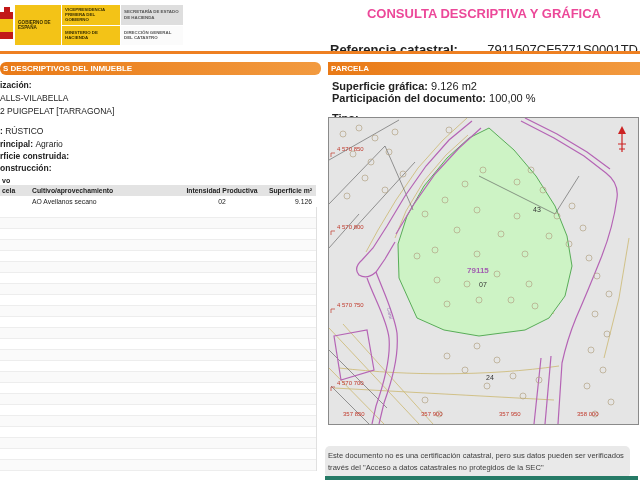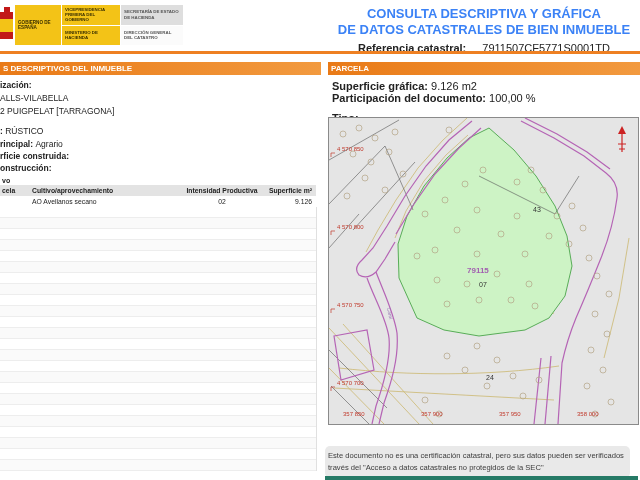--- a/index.html
+++ b/index.html
@@ -16,30 +16,30 @@
   .split{display:flex;flex-direction:column;margin-left:1px;}
   .split .cell{flex:1;display:flex;align-items:center;padding:0 3px;font-weight:bold;
                font-size:4.4px;line-height:1.2;}
   .split .top{border-bottom:1px solid #fff;}
   .ysplit .cell{background:#f3c317;color:#3a3000;width:52px;}
   .gsplit .top{background:#dedede;color:#555;}
   .gsplit .bot{background:#fbfbfb;color:#555;}
   .gsplit .cell{width:56px;}
 
   .title-wrap{left:330px;top:6px;width:308px;text-align:center;}
-  .title-line{font-size:13px;font-weight:bold;color:#3b82f6;line-height:1.22;}
-  .ref-row{left:330px;top:42px;width:308px;display:flex;justify-content:center;gap:16px;
-           font-size:11px;}
+  .title-line{font-size:13px;font-weight:bold;color:#ec4899;line-height:1.22;}
+  .ref-row{left:330px;top:42px;width:308px;display:flex;justify-content:space-between;gap:16px;
+           font-size:13px;}
   .ref-label{font-weight:bold;}
   .orange-rule{left:0;top:51px;width:640px;height:3px;background:#ee8022;}
 
   
   .sec-bar{height:13px;background:linear-gradient(to right,#e97a17,#f29a3f);color:#fff;
            font-weight:bold;font-size:8px;display:flex;align-items:center;padding-left:3px;}
-  #left-bar{left:0;top:62px;width:318px;}
+  #left-bar{left:0;top:62px;width:318px;border-radius:6px;}
   #right-bar{left:328px;top:62px;width:310px;}
 
   
   .lfield{left:0;width:318px;font-size:8.5px;white-space:nowrap;}
   .lfield b{font-weight:bold;}
   .cultivo-label{left:2px;top:177px;font-size:7px;font-weight:bold;}
   .tbl-head{left:0;top:185px;width:316px;height:11px;background:#e3e3e3;display:flex;
             align-items:center;font-size:6.8px;font-weight:bold;}
   .tbl-row{left:0;top:196px;width:316px;height:10px;display:flex;align-items:center;
            font-size:6.8px;}
@@ -80,21 +80,20 @@
     <div class="cell bot">MINISTERIO DE HACIENDA</div>
   </div>
   <div class="split gsplit">
     <div class="cell top">SECRETARÍA DE ESTADO DE HACIENDA</div>
     <div class="cell bot">DIRECCIÓN GENERAL DEL CATASTRO</div>
   </div>
 </div>
 
 <div class="abs title-wrap">
   <div class="title-line">CONSULTA DESCRIPTIVA Y GRÁFICA</div>
-  <div class="title-line">DE DATOS CATASTRALES DE BIEN INMUEBLE</div>
 </div>
 <div class="abs ref-row">
   <span class="ref-label">Referencia catastral:</span>
   <span>7911507CF5771S0001TD</span>
 </div>
 <div class="abs orange-rule"></div>
 
 <div class="abs sec-bar" id="left-bar">
   <span>S DESCRIPTIVOS DEL INMUEBLE</span>
 </div>

